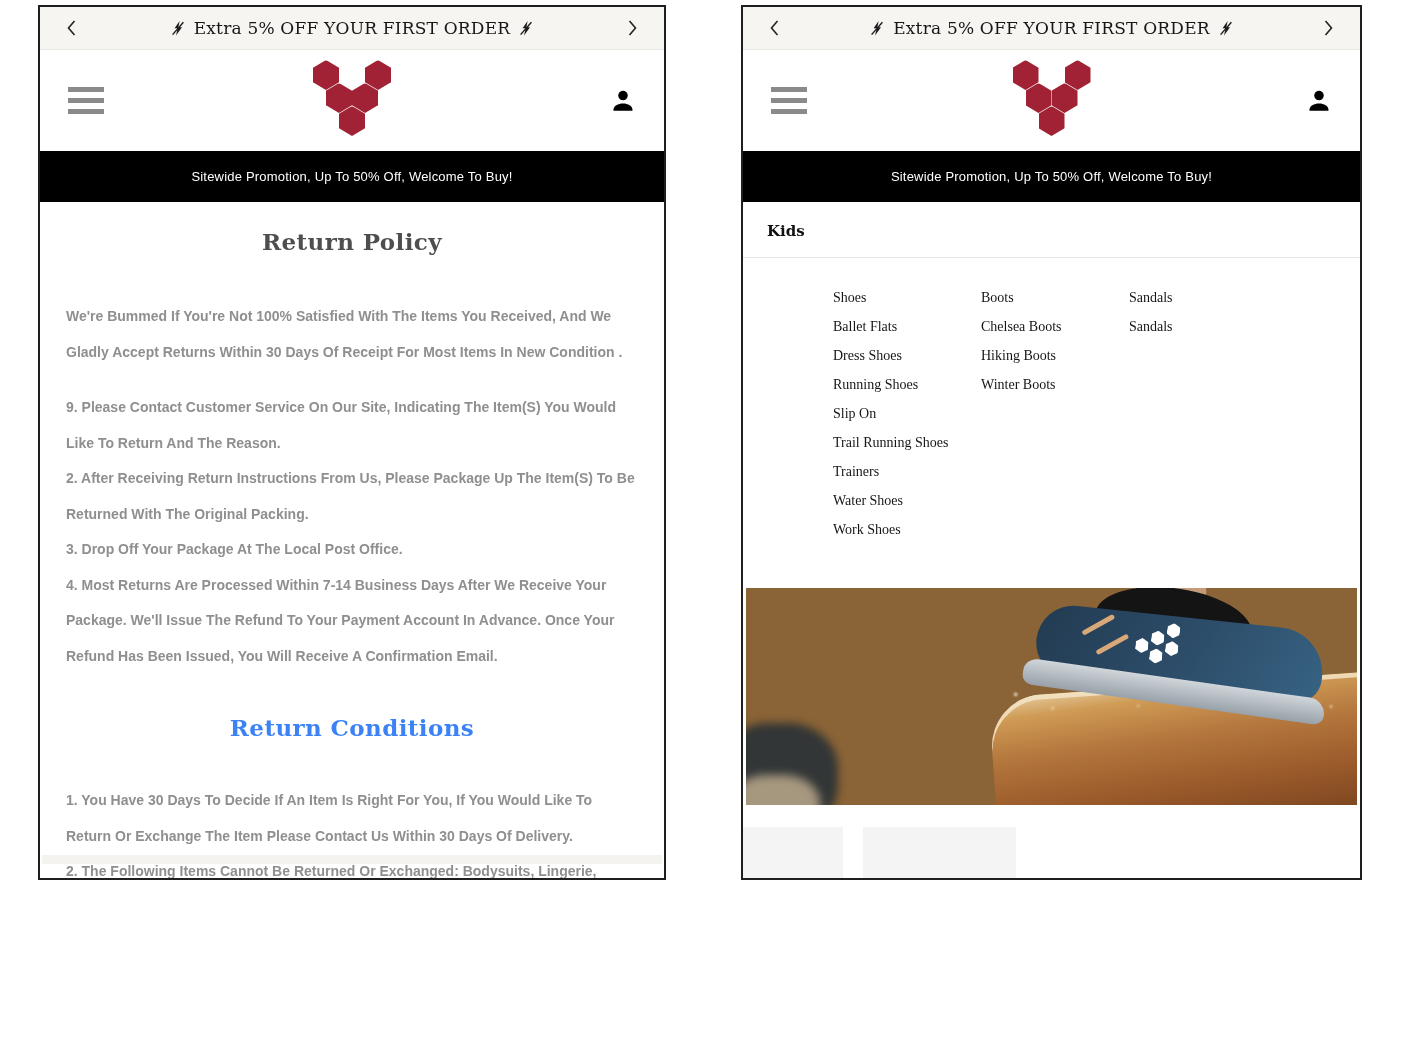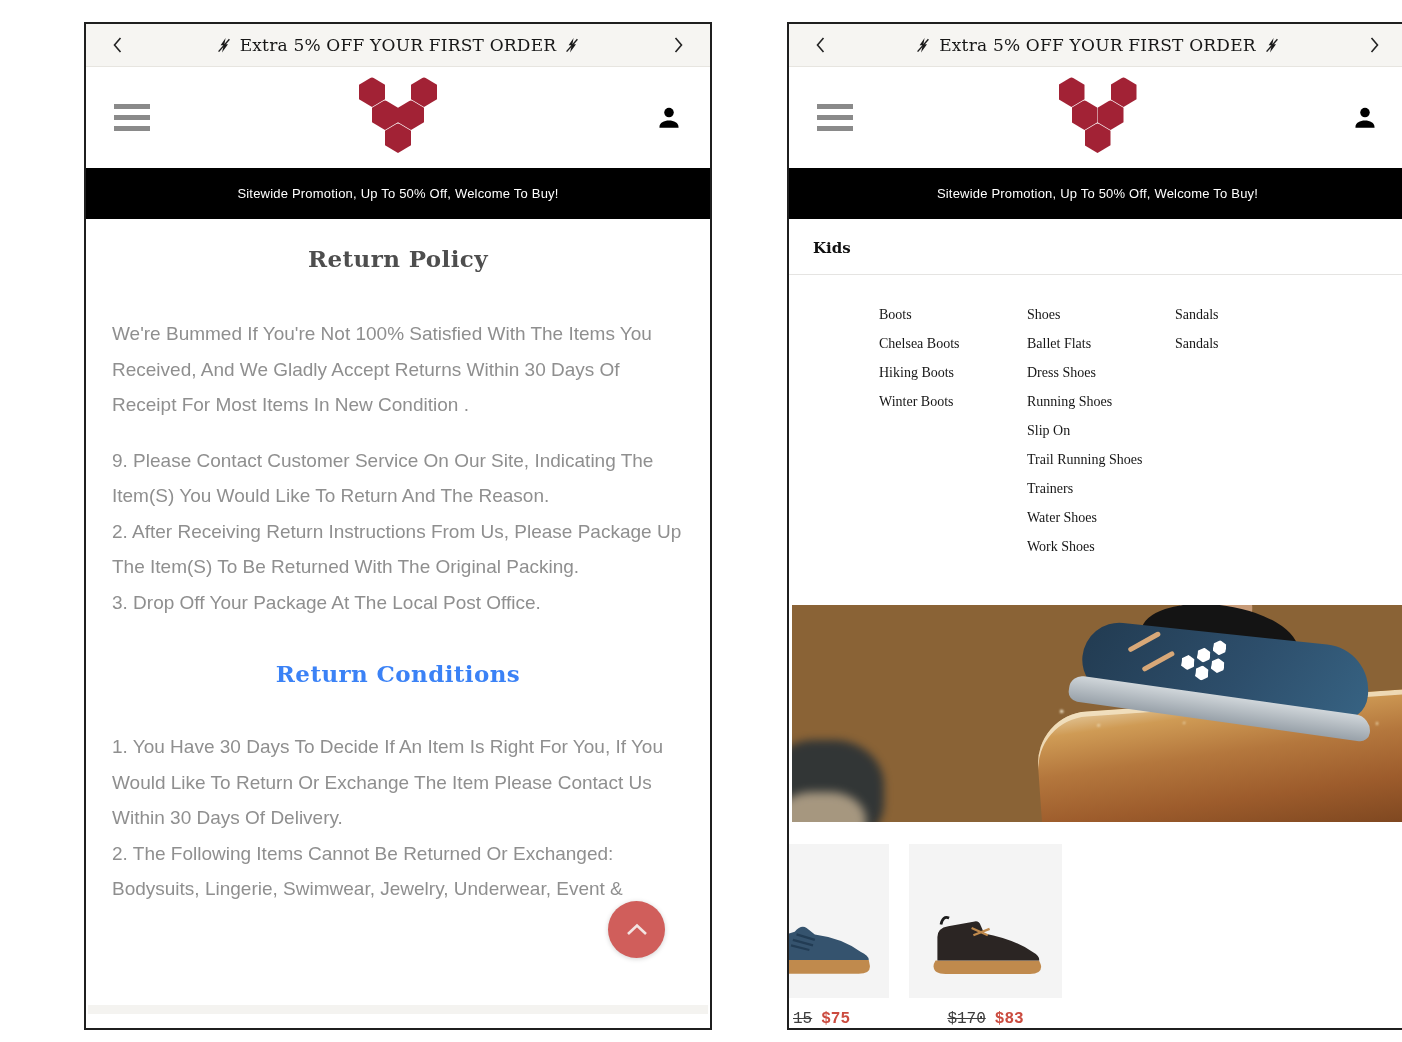--- a/index.html
+++ b/index.html
@@ -1,19 +1,19 @@
 <!DOCTYPE html>
 <html><head>
 <meta charset="utf-8">
 <style>
   * { margin:0; padding:0; box-sizing:border-box; }
   html,body { background:#fff; }
   body { width:1402px; height:1042px; position:relative; font-family:"Liberation Sans",sans-serif; overflow:hidden; }
 
-  .panel { position:absolute; top:22px; height:1008px; background:#fff; border:2px solid #1f1f1f; overflow:hidden;margin-left:46px; }
+  .panel { position:absolute; top:5px; height:875px; background:#fff; border:2px solid #1f1f1f; overflow:hidden; }
   .panel-left  { left:38px;  width:628px; }
   .panel-right { left:741px; width:621px; }
 
   
   .topbar { height:43px; background:#f6f5f2; border-bottom:1px solid #e7e5e0;
             display:flex; align-items:center; justify-content:space-between; padding:0 22px; }
   .topbar-text { font-family:"DejaVu Serif",serif; font-size:17px; color:#171717;
                  letter-spacing:.2px; display:flex; align-items:center; gap:9px; }
   .arrow-btn { width:18px; height:18px; display:flex; align-items:center; justify-content:center; cursor:pointer; }
 
@@ -30,21 +30,21 @@
   
   .black-banner { height:51px; background:#000; color:#fff; display:flex; align-items:center;
                   justify-content:center; font-size:13px; letter-spacing:.2px; }
 
   
   .policy { padding:0 26px; position:relative; }
   .policy-h { text-align:center; font-family:"DejaVu Serif",serif; font-weight:bold;
               font-size:23px; letter-spacing:.4px; }
   .policy-h1 { margin-top:26px; color:#4e4e4e; }
   .policy-h2 { margin-top:40px; color:#3b82f6; }
-  .ptext { font-size:19px; line-height:35.5px; color:#8f8f8f; }
+  .ptext { font-size:14px; line-height:35.5px; color:#8f8f8f;font-weight:bold; }
   .intro { margin-top:44px; }
   .steps { margin-top:20px; }
   .conds { margin-top:42px; }
   .page-fold { position:absolute; left:2px; right:2px; bottom:14px; height:9px; background:#f4f3f0; }
   .scroll-top { position:absolute; left:522px; top:877px; width:57px; height:57px; border-radius:50%;
                 background:#d05e5b; display:flex; align-items:center; justify-content:center;
                 box-shadow:0 1px 5px rgba(0,0,0,.18); cursor:pointer; }
 
   
   .kids-label { margin:20px 0 0 24px; font-family:"DejaVu Serif",serif; font-weight:bold;
@@ -164,20 +164,21 @@
     <span>Sitewide Promotion, Up To 50% Off, Welcome To Buy!</span>
   </div>
 
   <div class="policy">
     <h1 class="policy-h policy-h1">Return Policy</h1>
     <p class="ptext intro">We're Bummed If You're Not 100% Satisfied With The Items You Received, And We Gladly Accept Returns Within 30 Days Of Receipt For Most Items In New Condition .</p>
     <div class="ptext steps">
         <div>9. Please Contact Customer Service On Our Site, Indicating The Item(S) You Would Like To Return And The Reason.</div>
         <div>2. After Receiving Return Instructions From Us, Please Package Up The Item(S) To Be Returned With The Original Packing.</div>
         <div>3. Drop Off Your Package At The Local Post Office.</div>
+        <div>4. Most Returns Are Processed Within 7-14 Business Days After We Receive Your Package. We'll Issue The Refund To Your Payment Account In Advance. Once Your Refund Has Been Issued, You Will Receive A Confirmation Email.</div>
       </div>
     <h2 class="policy-h policy-h2">Return Conditions</h2>
     <div class="ptext conds">
         <div>1. You Have 30 Days To Decide If An Item Is Right For You, If You Would Like To Return Or Exchange The Item Please Contact Us Within 30 Days Of Delivery.</div>
         <div>2. The Following Items Cannot Be Returned Or Exchanged: Bodysuits, Lingerie, Swimwear, Jewelry, Underwear, Event &amp;</div>
       </div>
   </div>
 
   <div class="page-fold"></div>
 
@@ -234,39 +235,39 @@
   </div>
 
   <div class="black-banner">
     <span>Sitewide Promotion, Up To 50% Off, Welcome To Buy!</span>
   </div>
 
   <div class="kids-label">Kids</div>
   <div class="divider"></div>
 
   <div class="menu">
-    <div class="menu-col">
-      <div class="menu-header">Boots</div>
-      <ul>
-          <li>Chelsea Boots</li>
-          <li>Hiking Boots</li>
-          <li>Winter Boots</li>
-        </ul>
-    </div>
     <div class="menu-col">
       <div class="menu-header">Shoes</div>
       <ul>
           <li>Ballet Flats</li>
           <li>Dress Shoes</li>
           <li>Running Shoes</li>
           <li>Slip On</li>
           <li>Trail Running Shoes</li>
           <li>Trainers</li>
           <li>Water Shoes</li>
           <li>Work Shoes</li>
+        </ul>
+    </div>
+    <div class="menu-col">
+      <div class="menu-header">Boots</div>
+      <ul>
+          <li>Chelsea Boots</li>
+          <li>Hiking Boots</li>
+          <li>Winter Boots</li>
         </ul>
     </div>
     <div class="menu-col">
       <div class="menu-header">Sandals</div>
       <ul>
           <li>Sandals</li>
         </ul>
     </div>
   </div>
 

